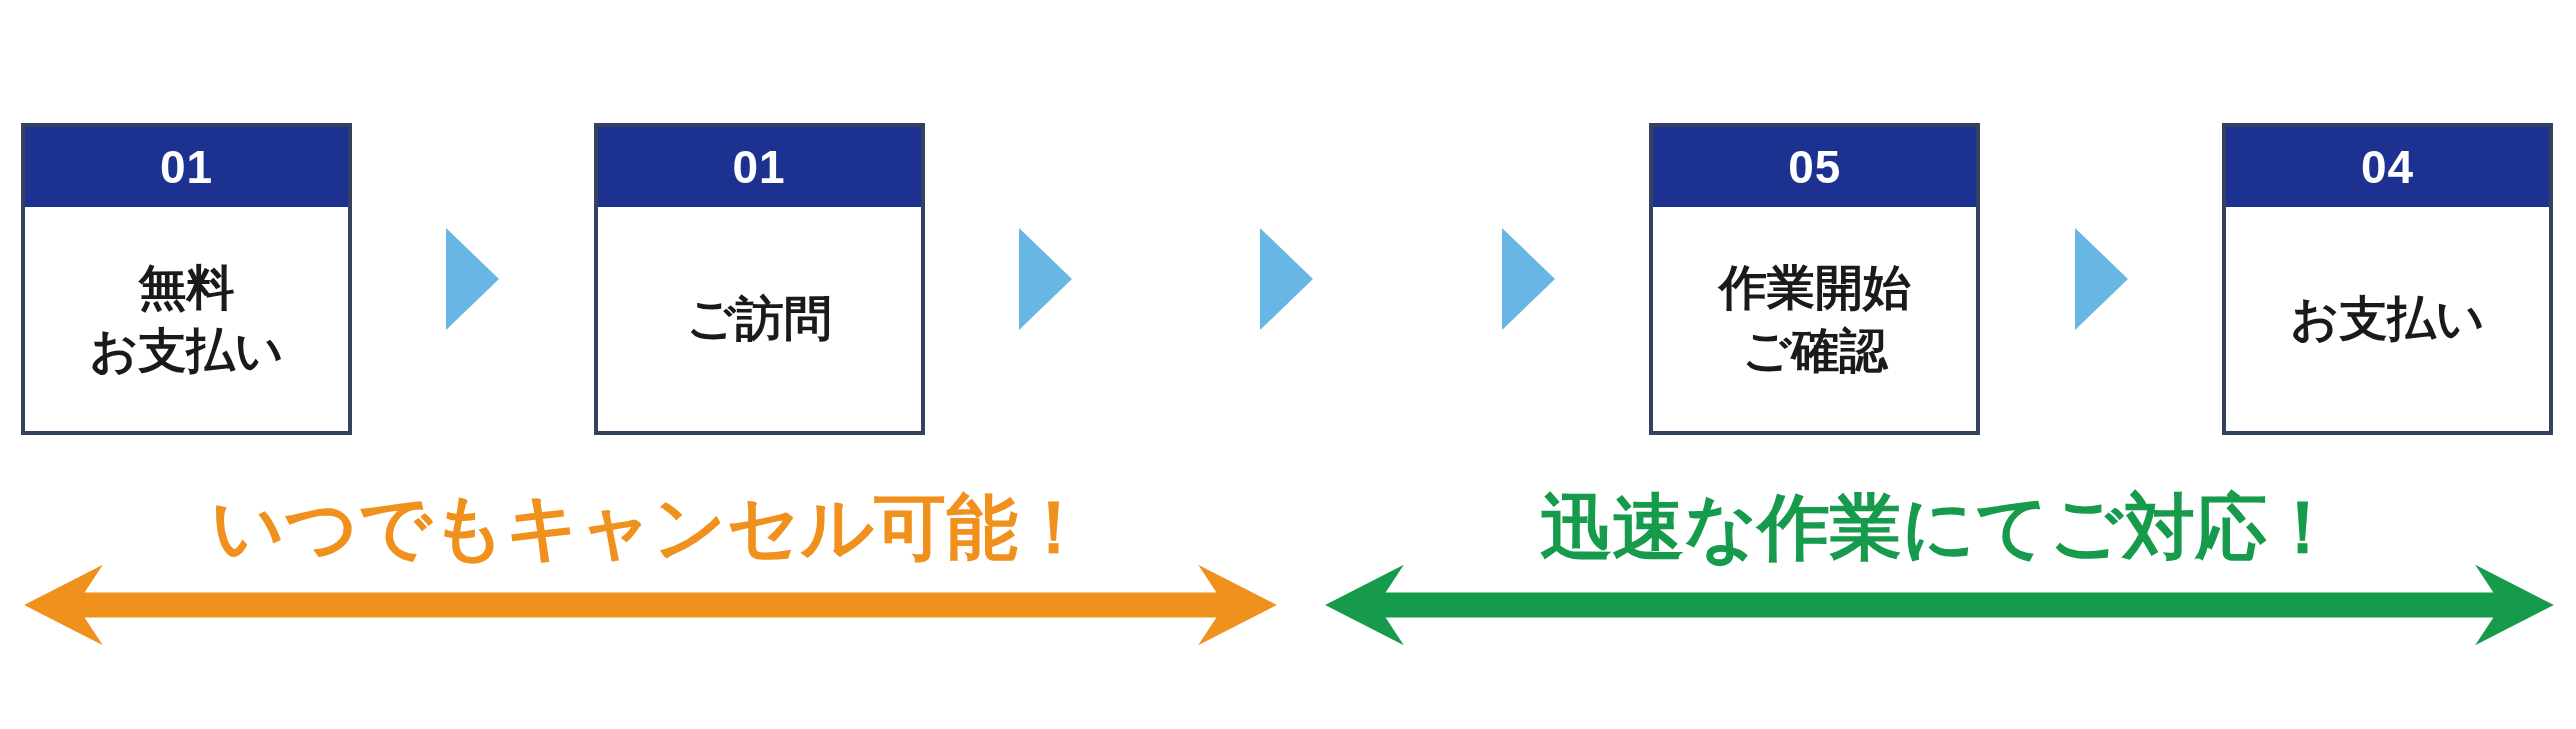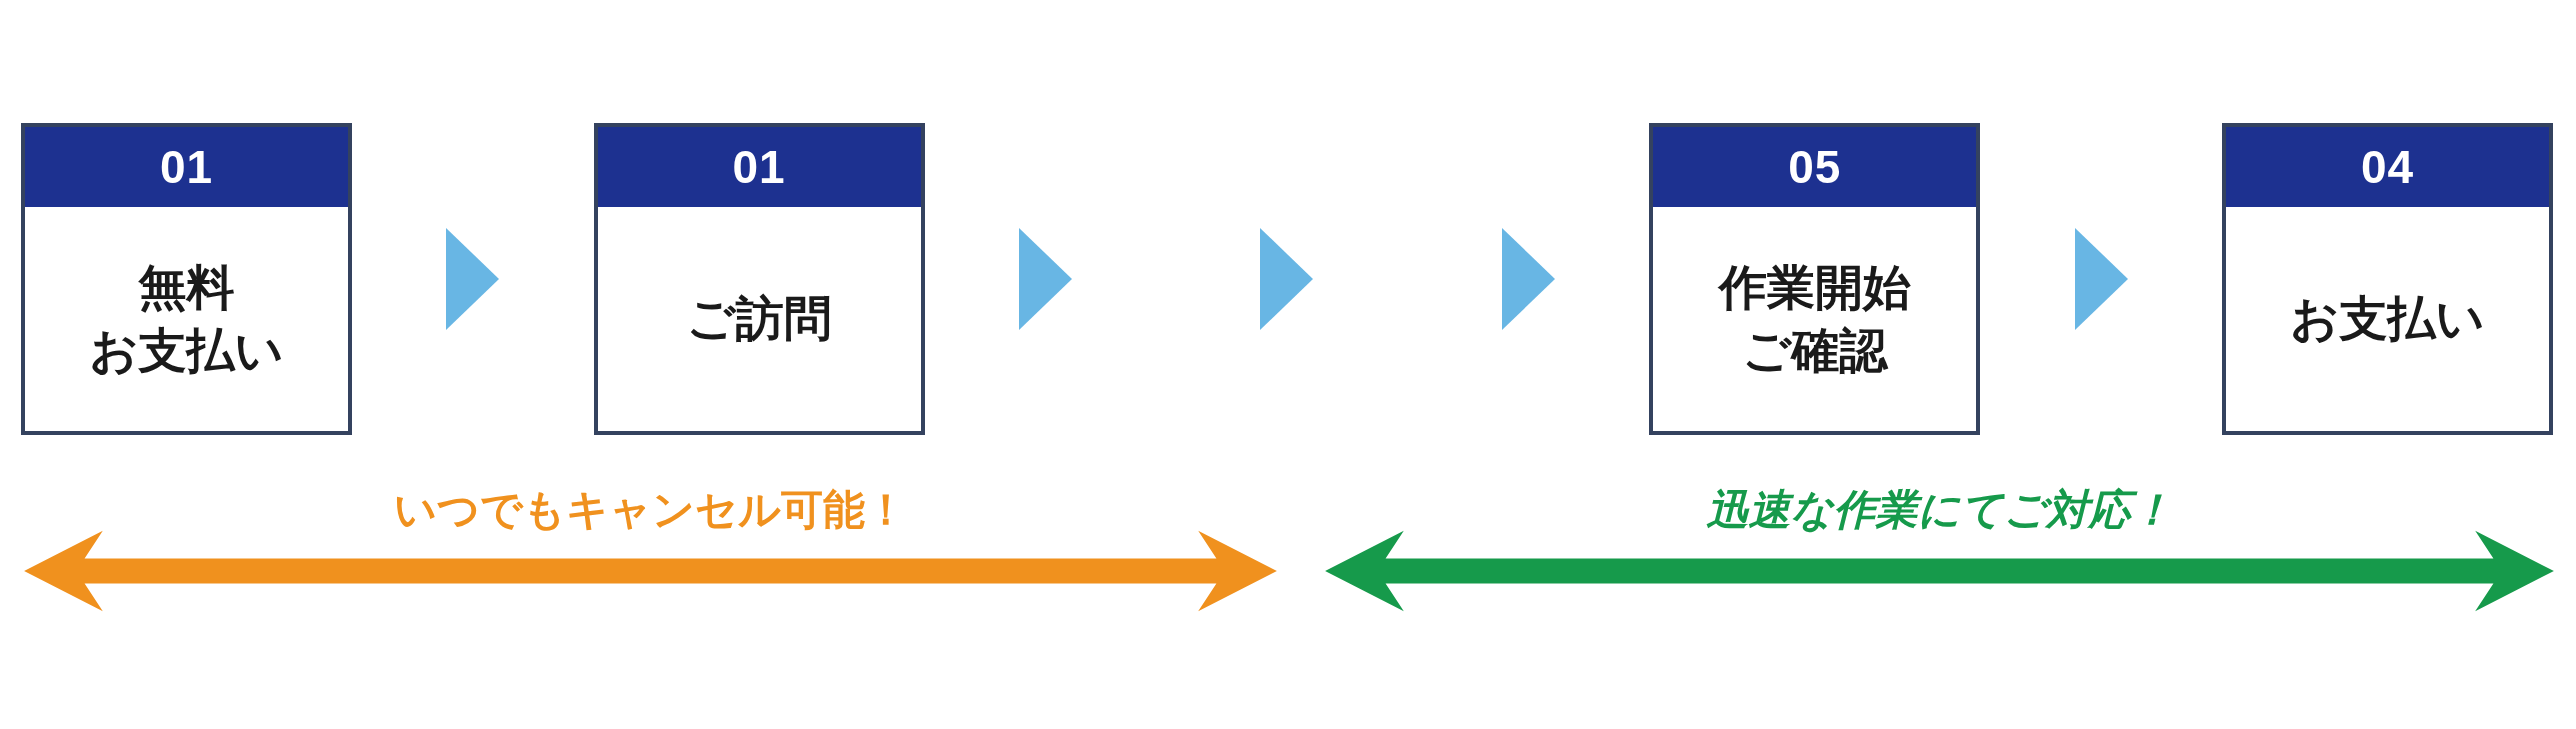--- a/index.html
+++ b/index.html
@@ -69,23 +69,23 @@
     border-left: 53px solid #68b6e4;
   }
 
   
   .range-zone {
     position: absolute;
     top: 486px;
     text-align: center;
   }
   .range-zone.cancel { left: 24px;  width: 1253px; }
-  .range-zone.speed  { left: 1325px; width: 1229px; font-style: italic; }
+  .range-zone.speed  { left: 1325px; width: 1229px; }
   .range-label {
-    font-size: 42px;
+    font-size: 72px;
     font-weight: 700;
     line-height: 1.15;
     white-space: nowrap;
   }
   .range-label.cancel { color: #f0911e; }
   .range-label.speed  { color: #169a4b; }
   .range-arrow-svg {
     display: block;
     margin-top: -11.5px;
   }

